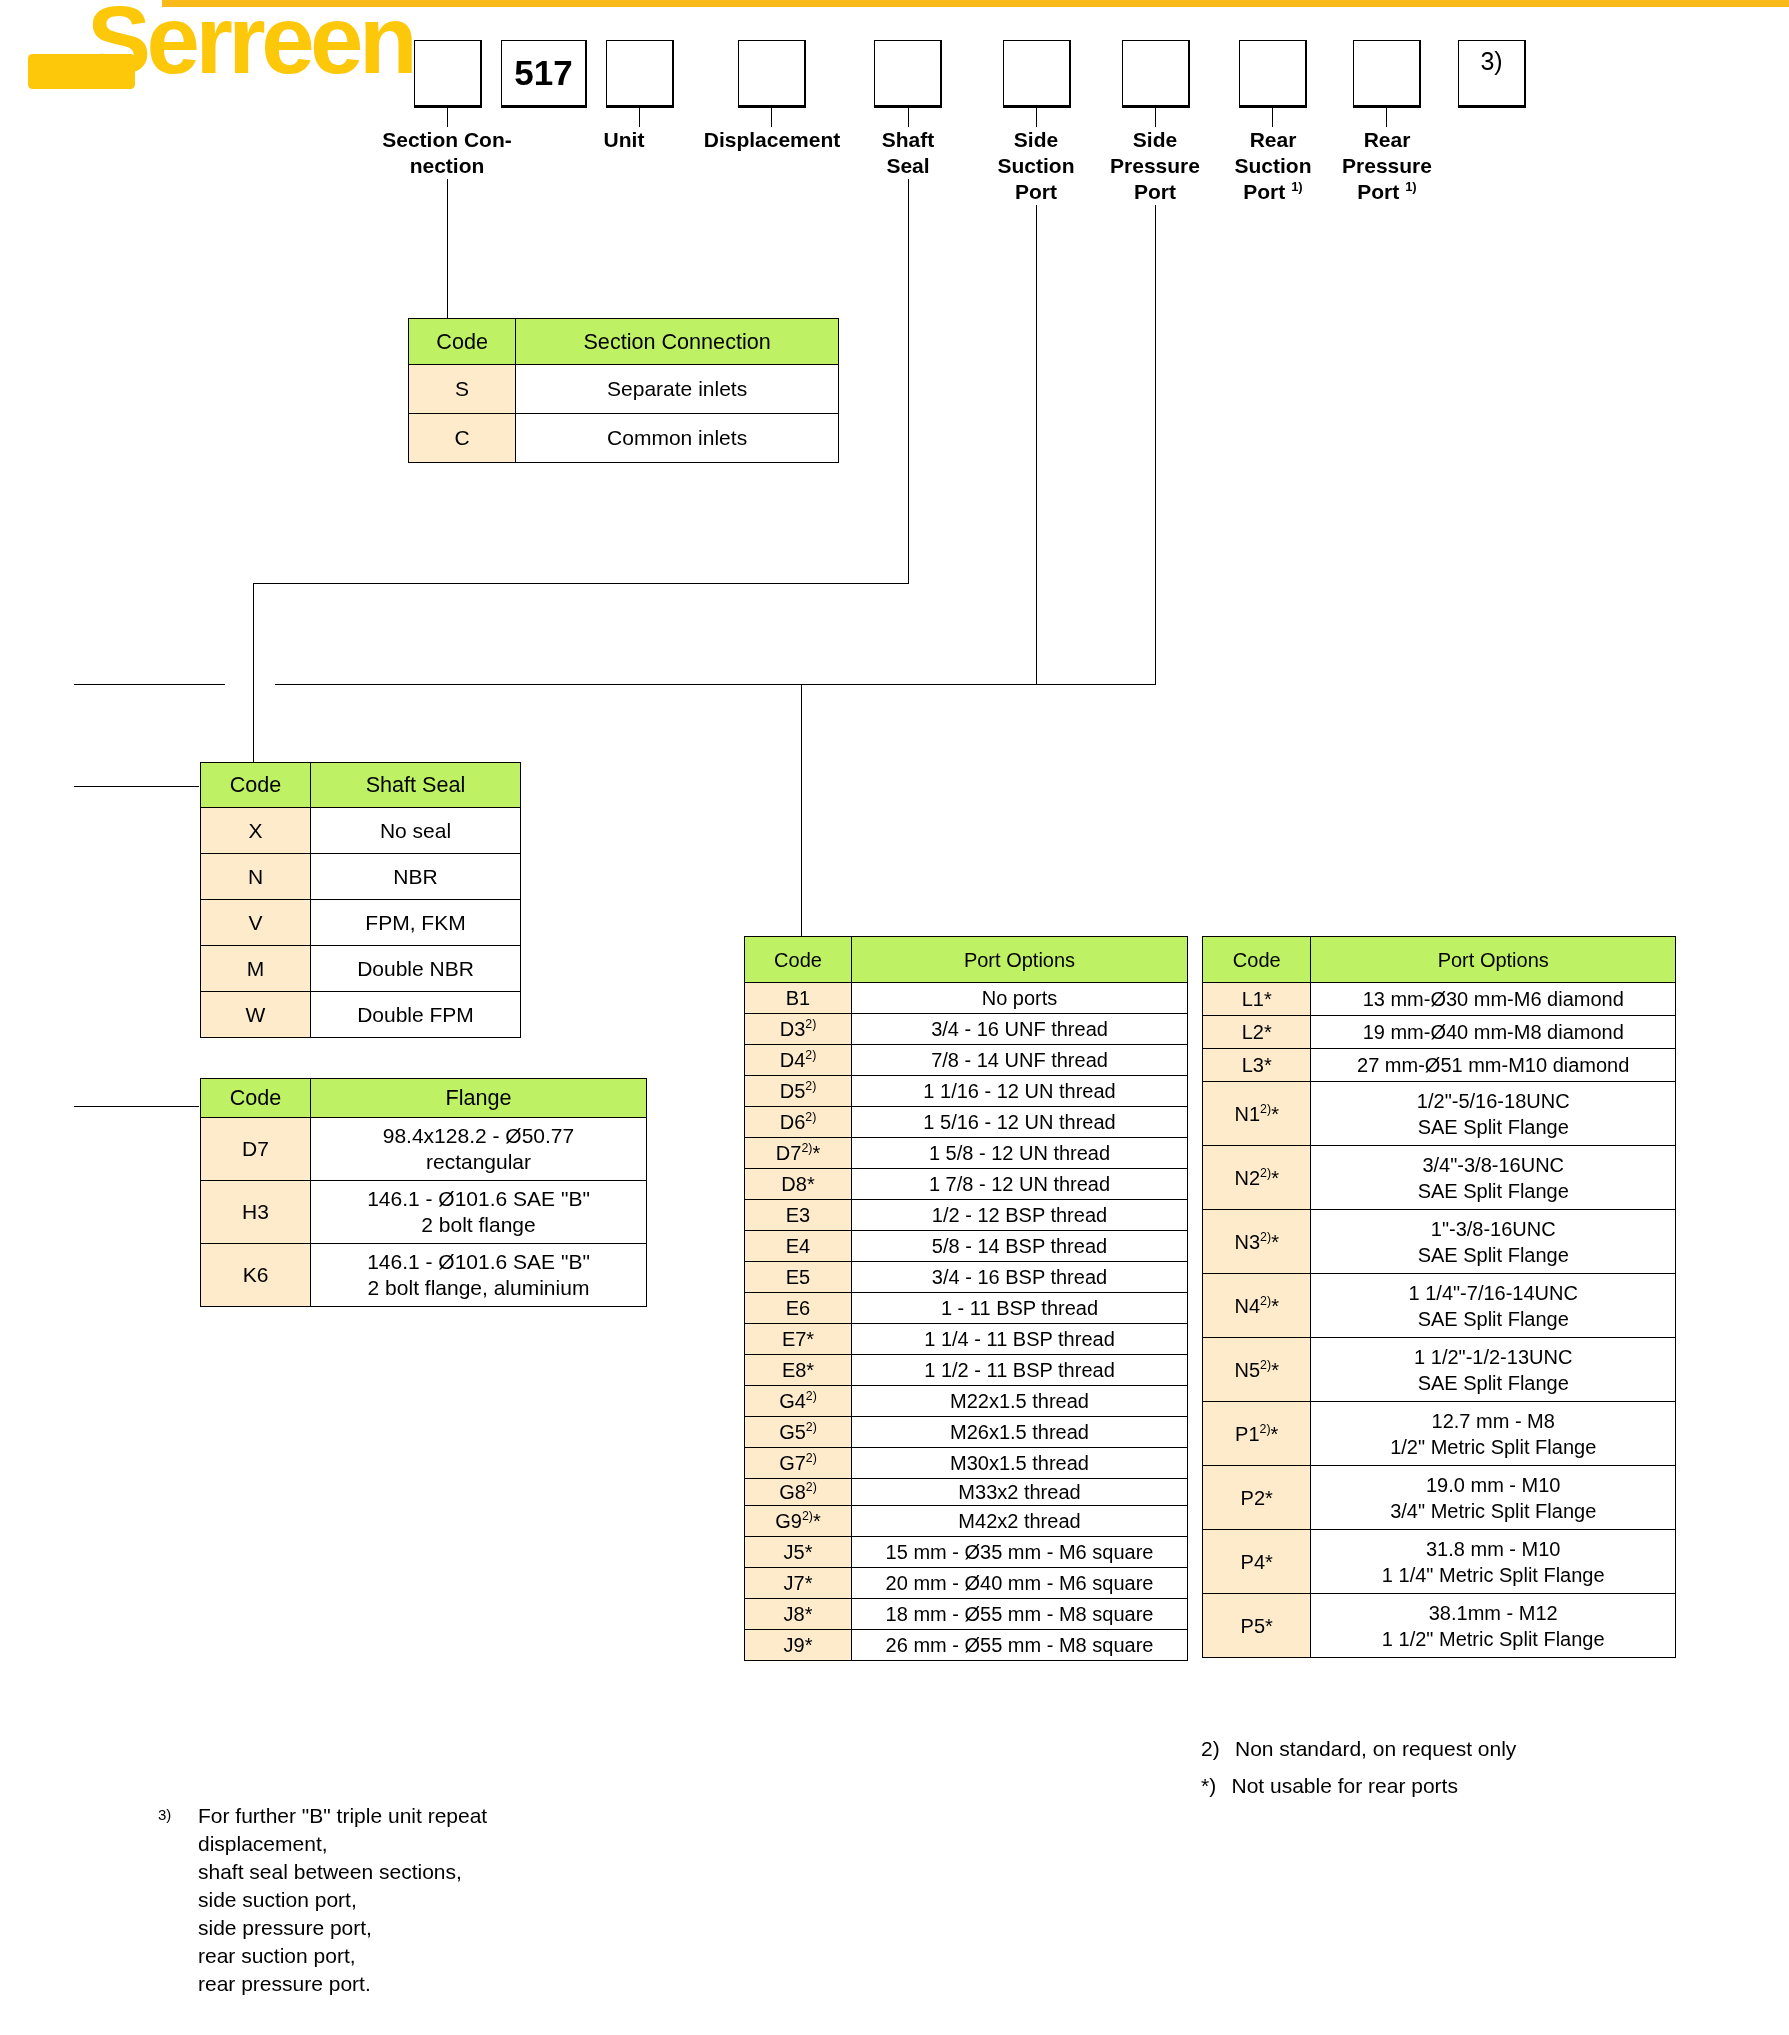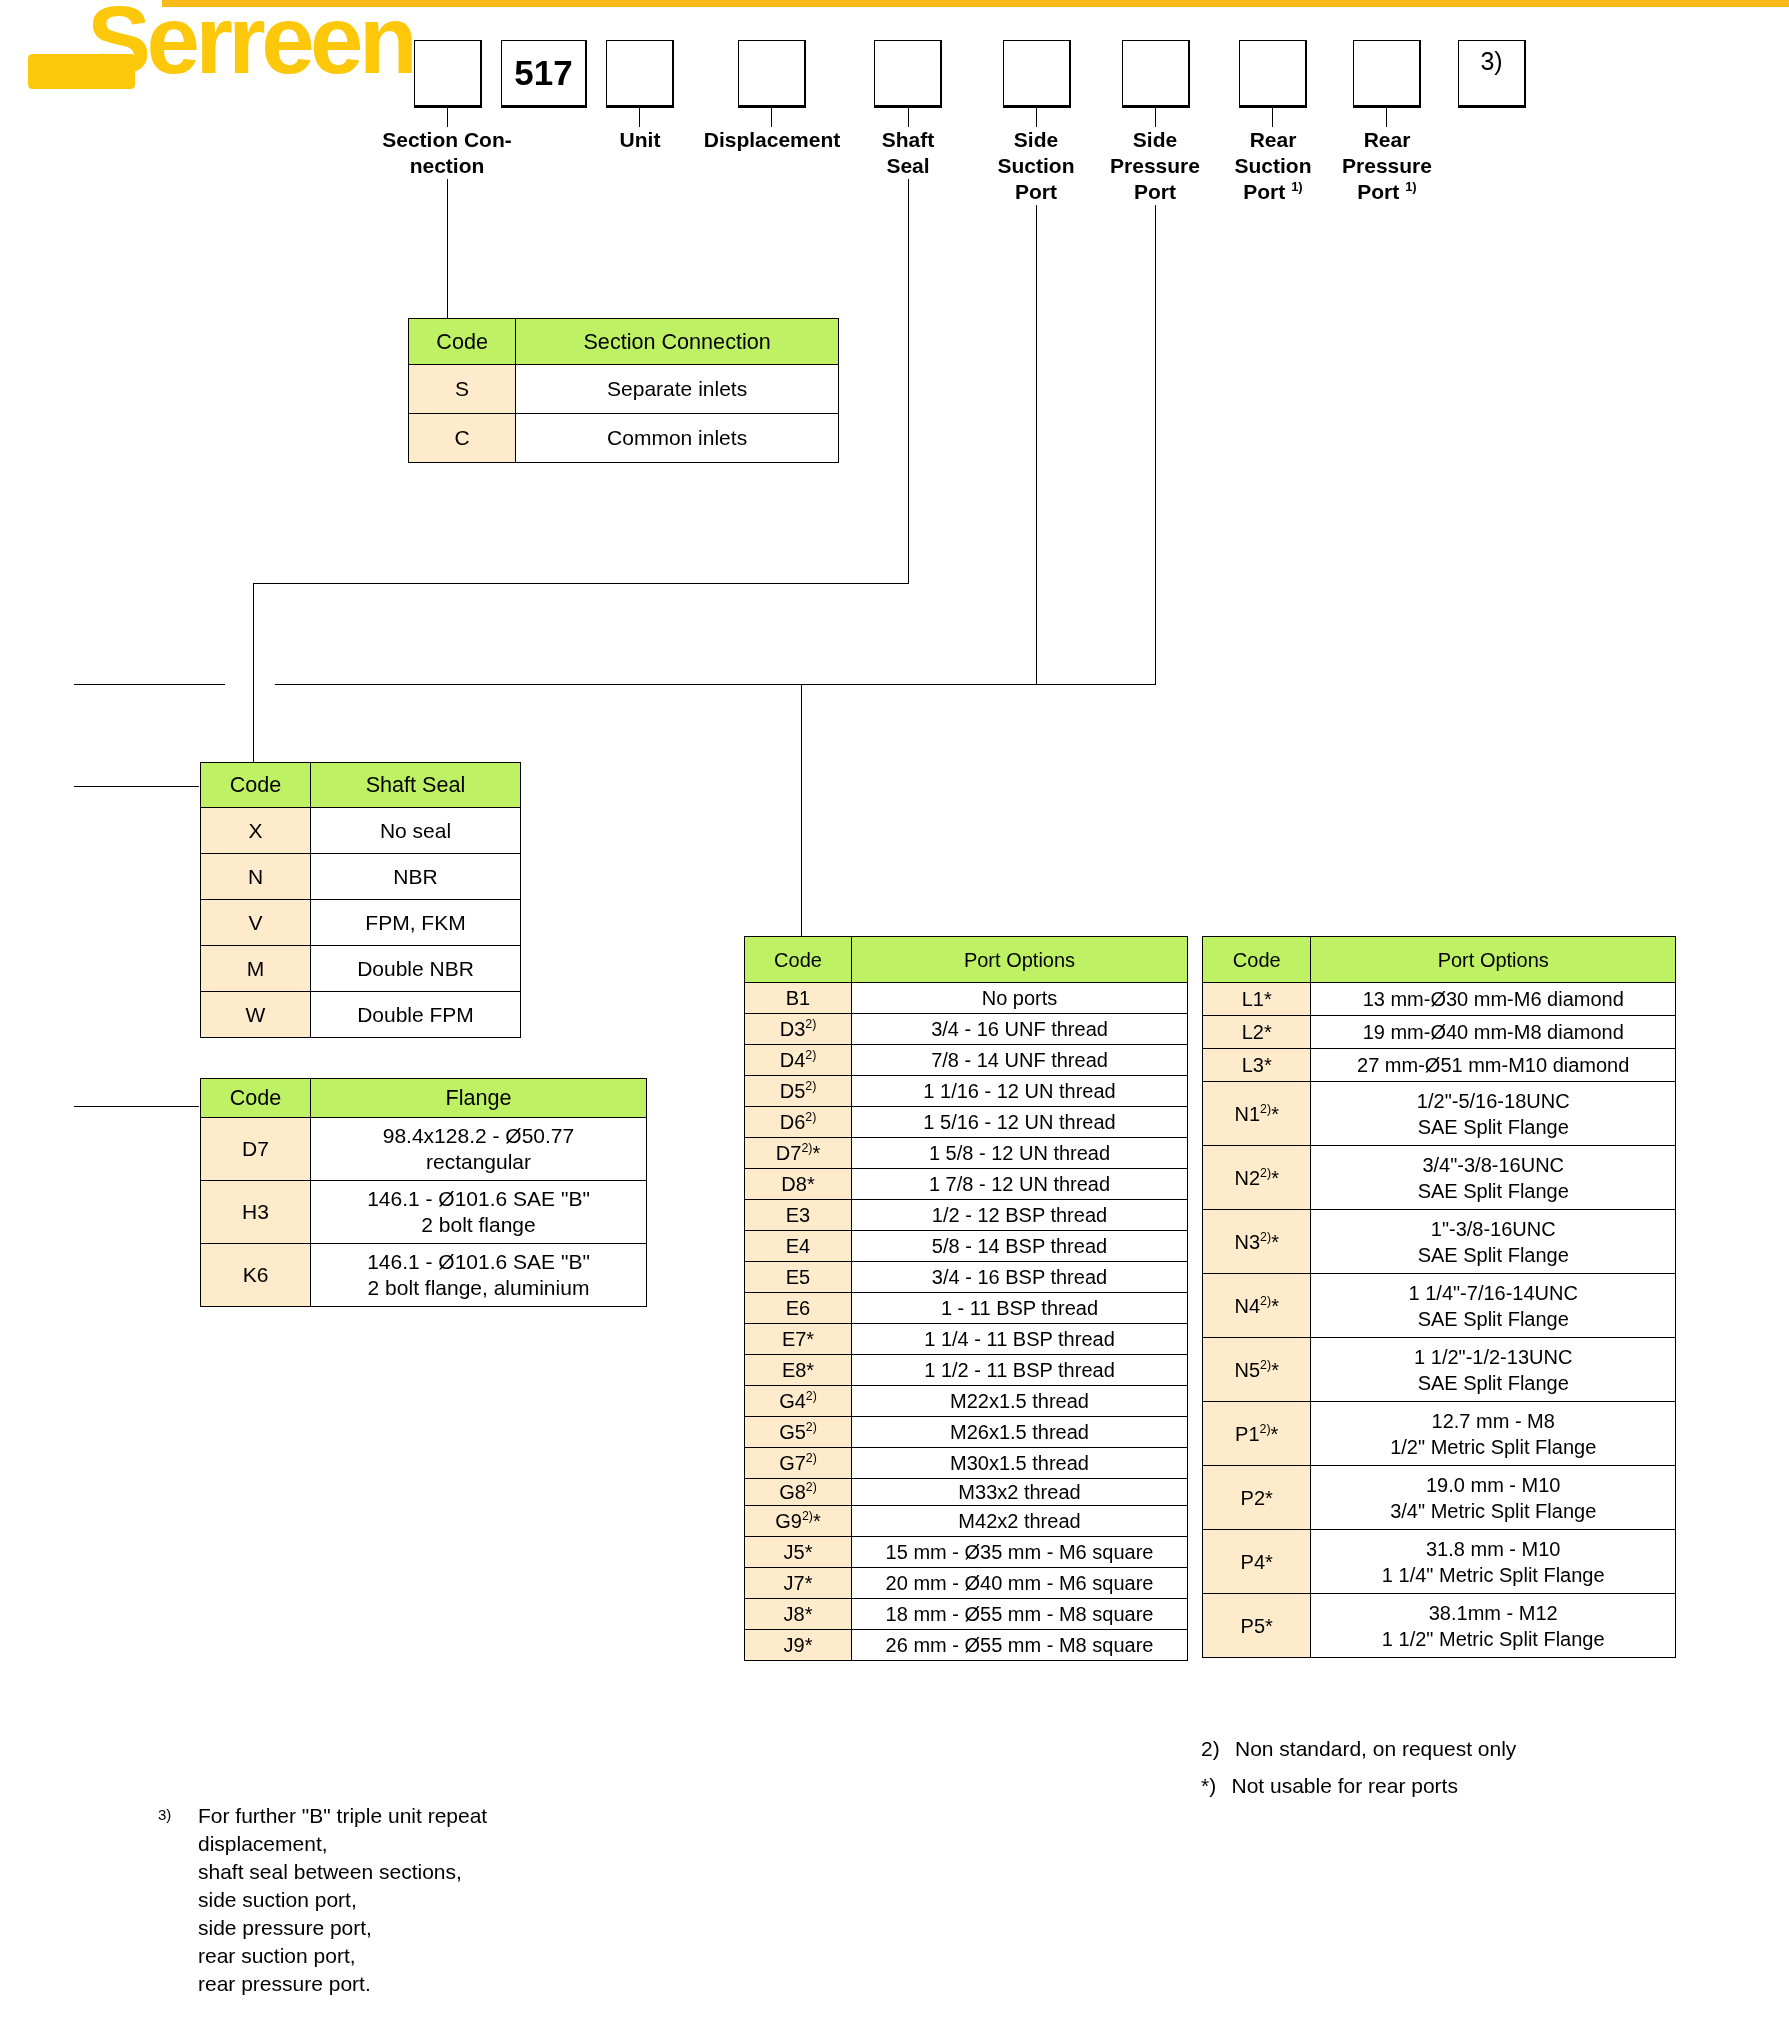--- a/index.html
+++ b/index.html
@@ -46,21 +46,21 @@
   <div id="boxes-root">
       <div class="cbox" style="left: 414px; width: 68px;"></div>
       <div class="box-label" style="left: 447px;">
         <div>Section Con-</div>
         <div>nection</div>
       </div>
       <div class="cbox" style="left: 501px; width: 86px;">
         <span class="bval">517</span>
       </div>
       <div class="cbox" style="left: 606px; width: 68px;"></div>
-      <div class="box-label" style="left: 640px;">
+      <div class="box-label" style="left: 624px;">
         <div>Unit</div>
       </div>
       <div class="cbox" style="left: 738px; width: 68px;"></div>
       <div class="box-label" style="left: 772px;">
         <div>Displacement</div>
       </div>
       <div class="cbox" style="left: 874px; width: 68px;"></div>
       <div class="box-label" style="left: 908px;">
         <div>Shaft</div>
         <div>Seal</div>

